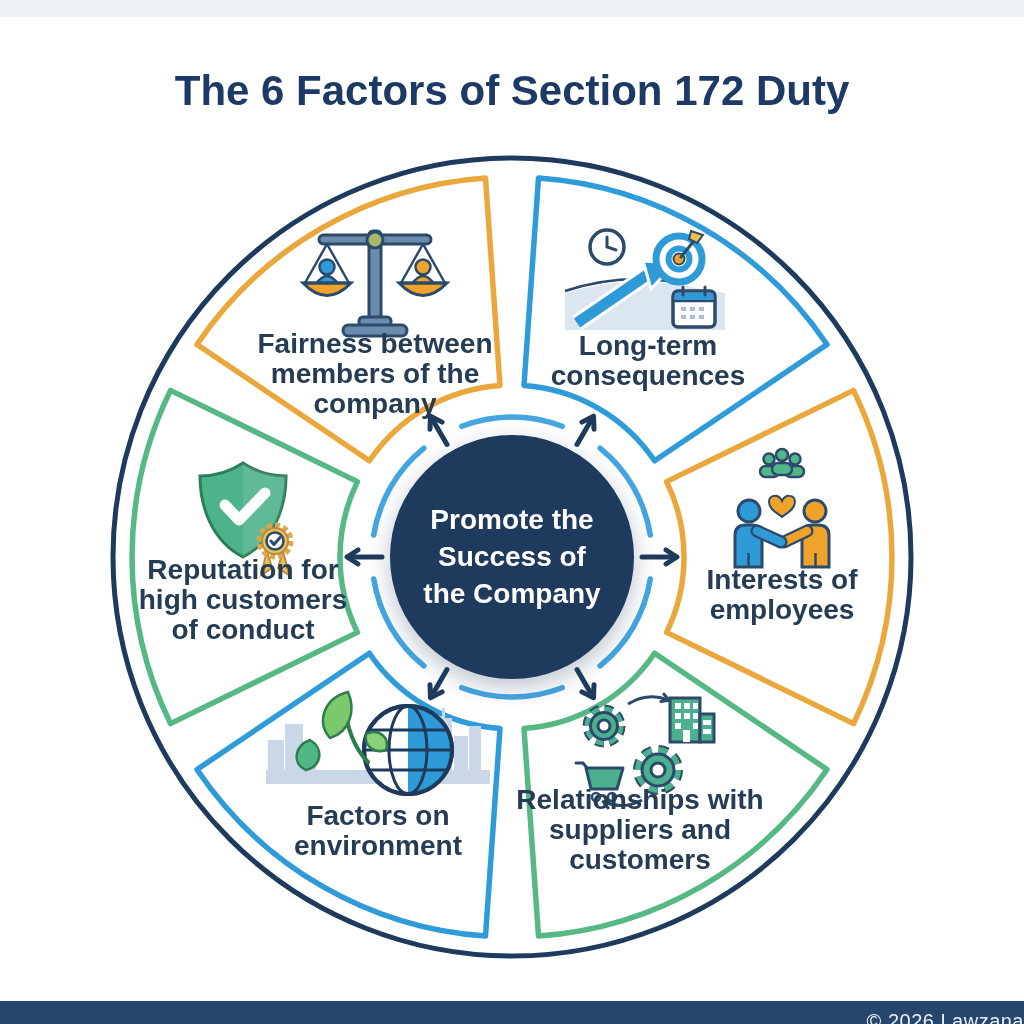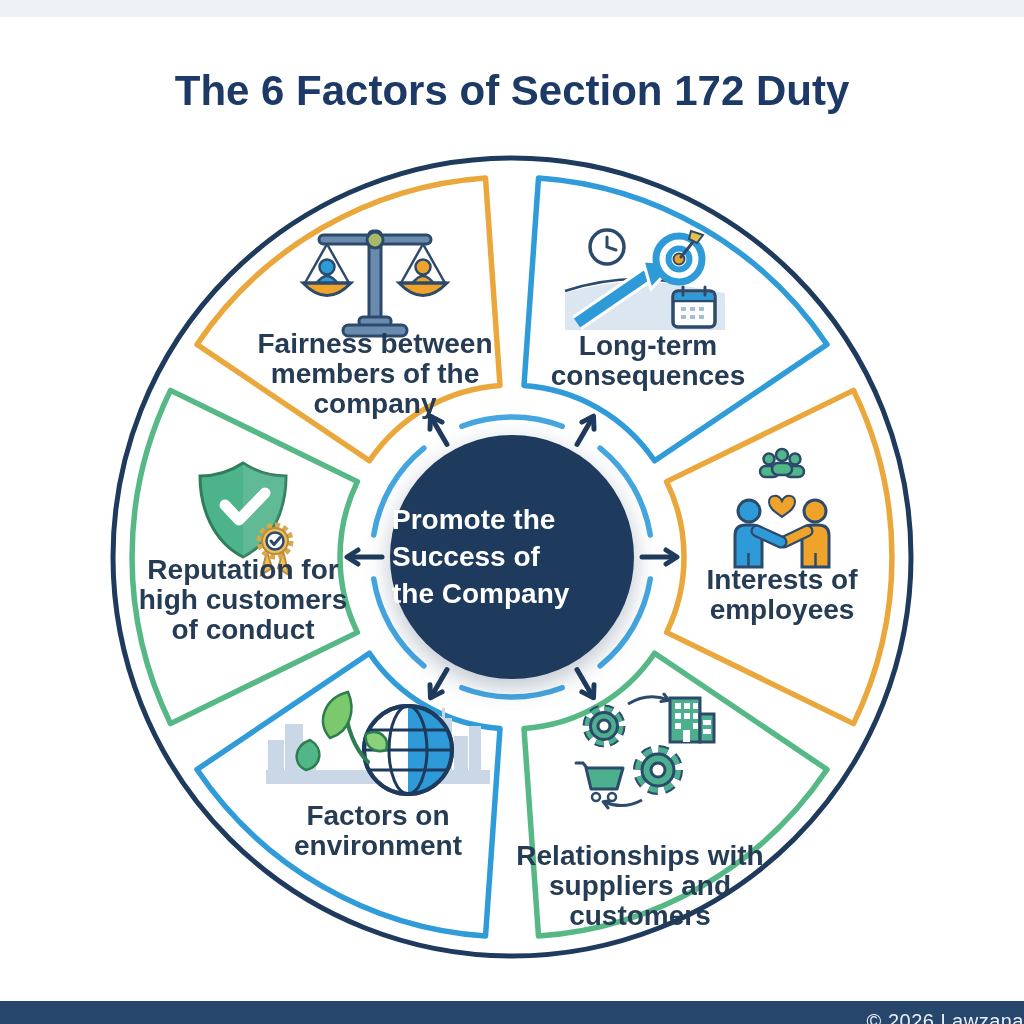--- a/index.html
+++ b/index.html
@@ -11,21 +11,21 @@
     position:absolute;top:50px;left:0;width:1024px;text-align:center;
     font-size:42px;font-weight:700;color:#1d3a66;letter-spacing:0px;
   }
   svg.wheel{position:absolute;left:0;top:0;}
   .seg-label{
     position:absolute;transform:translateX(-50%);text-align:center;
     font-size:28px;line-height:30px;font-weight:700;color:#263c55;white-space:nowrap;
   }
   .center-label{
     position:absolute;left:512px;top:484px;transform:translateX(-50%);
-    width:240px;font-size:28px;line-height:37px;
+    width:240px;text-align:center;font-size:28px;line-height:37px;
     font-weight:700;color:#ffffff;
   }
   .footer{
     position:absolute;left:0;bottom:0;width:1024px;height:40px;background:#26466b;
     display:flex;align-items:center;justify-content:flex-end;
   }
   .footer-text{color:#e9eff6;font-size:20px;letter-spacing:0.5px;}
   .shadowed{filter:drop-shadow(0 8px 12px rgba(30,58,92,0.30));}
 </style>
 </head>
@@ -225,21 +225,21 @@
     <div>company</div>
   </div>
   <div class="seg-label" style="left:648px;top:314px;">
     <div>Long-term</div>
     <div>consequences</div>
   </div>
   <div class="seg-label" style="left:782px;top:548px;">
     <div>Interests of</div>
     <div>employees</div>
   </div>
-  <div class="seg-label" style="left:640px;top:824px;">
+  <div class="seg-label" style="left:640px;top:768px;">
     <div>Relationships with</div>
     <div>suppliers and</div>
     <div>customers</div>
   </div>
   <div class="seg-label" style="left:378px;top:784px;">
     <div>Factors on</div>
     <div>environment</div>
   </div>
   <div class="seg-label" style="left:243px;top:538px;">
     <div>Reputation for</div>

